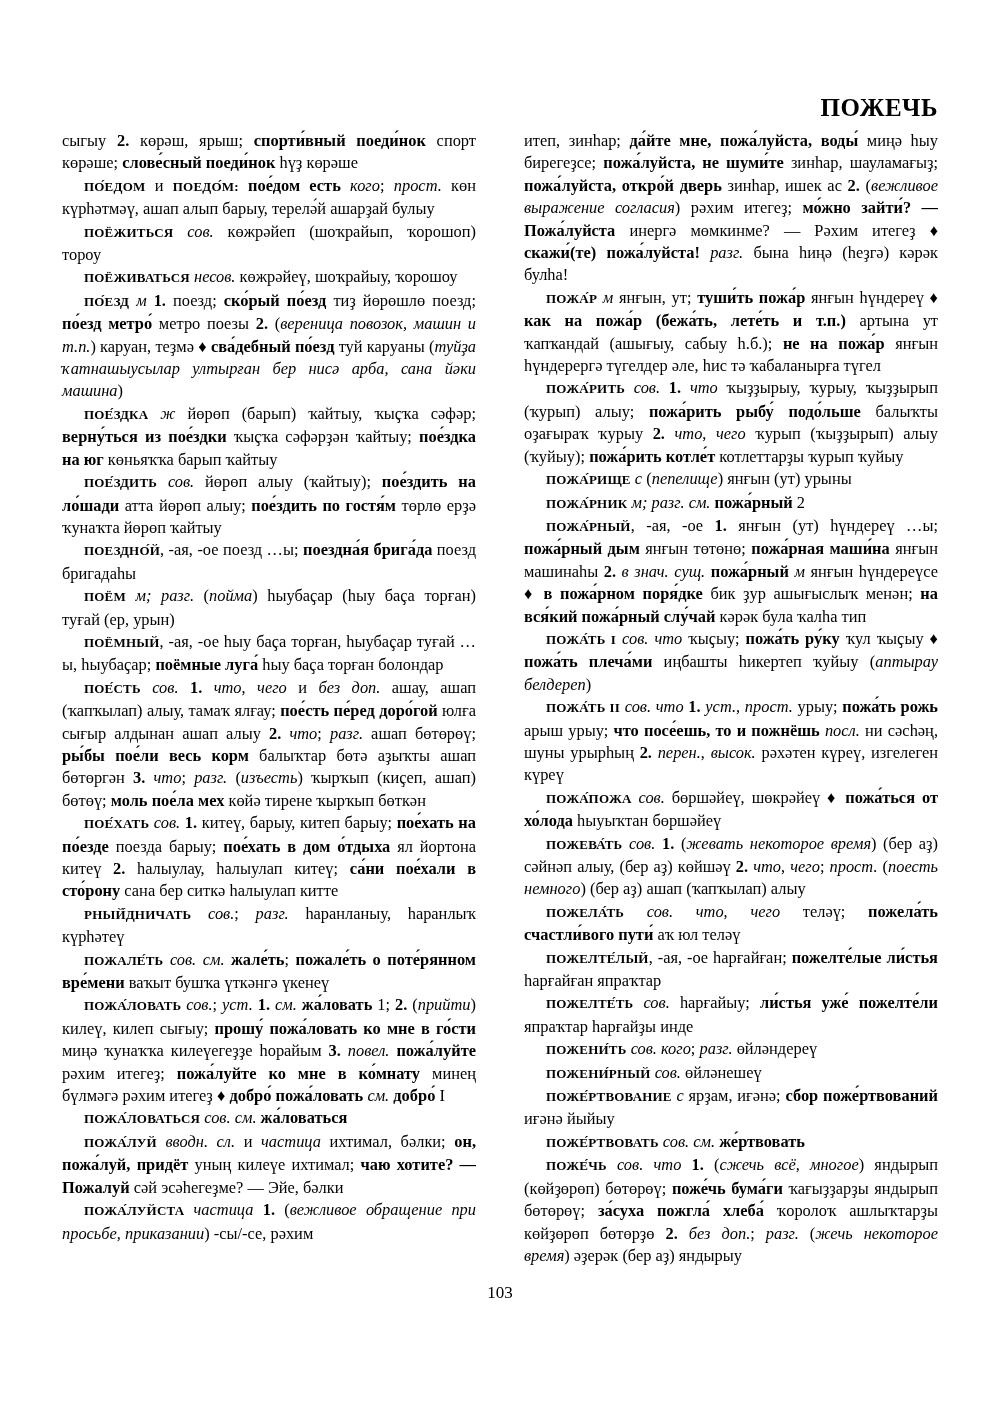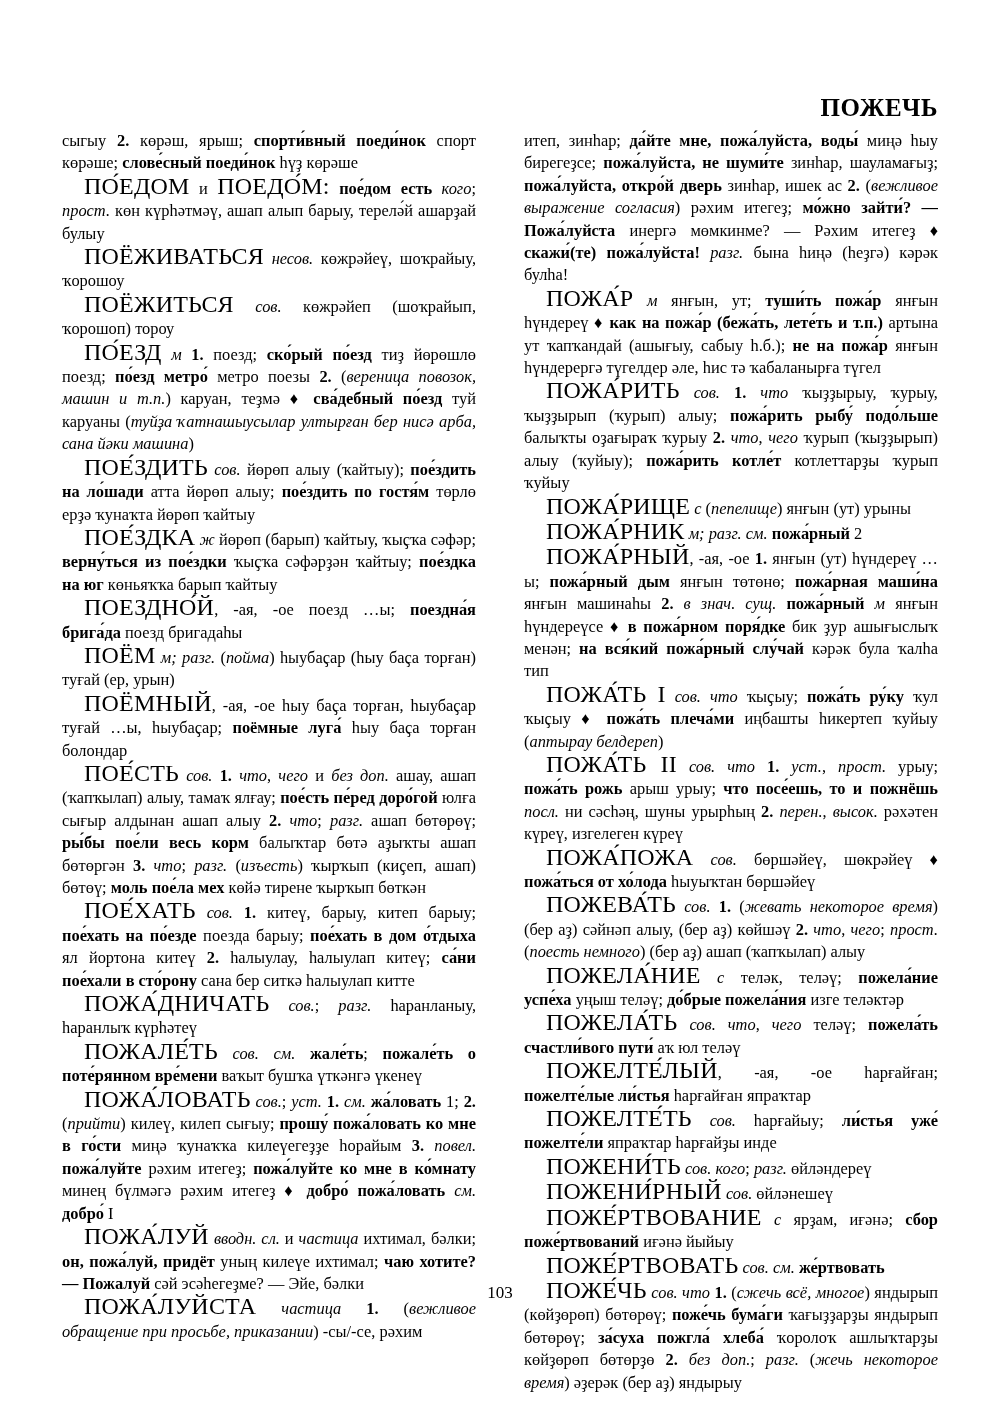--- a/index.html
+++ b/index.html
@@ -49,22 +49,22 @@
   .entry {
     margin: 0;
     padding: 0;
     text-indent: 22px;
     text-align: justify;
   }
   .entry.cont {
     text-indent: 0;
   }
   .hw {
-    font-weight: normal;
-    font-size: 24px;
+    font-weight: bold;
+    font-size: 13px;
     letter-spacing: 0.2px;
   }
   .b { font-weight: bold; }
   .i { font-style: italic; }
   .page-num {
     position: absolute;
     left: 0;
     top: 1283px;
     width: 1000px;
     text-align: center;
@@ -75,48 +75,48 @@
 <body>
 
 <div class="page">
 
   <div class="running-head">ПОЖЕЧЬ</div>
 
   <div class="columns">
     <div class="col" id="col-left">
         <p class="entry cont">сыгыу <span class="b">2.</span> көрәш, ярыш; <span class="b">спорти́вный поеди́нок</span> спорт көрәше; <span class="b">слове́сный поеди́нок</span> һүҙ көрәше</p>
         <p class="entry"><span class="hw">ПО́ЕДОМ</span> и <span class="hw">ПОЕДО́М:</span> <span class="b">пое́дом есть</span> <span class="i">кого</span>; <span class="i">прост.</span> көн күрһәтмәү, ашап алып барыу, терелә́й ашарҙай булыу</p>
+        <p class="entry"><span class="hw">ПОЁЖИТЬСЯ</span> <span class="i">сов.</span> көжрәйеп (шоҡрайып, ҡорошоп) тороу</p>
         <p class="entry"><span class="hw">ПОЁЖИВАТЬСЯ</span> <span class="i">несов.</span> көжрәйеү, шоҡрайыу, ҡорошоу</p>
-        <p class="entry"><span class="hw">ПОЁЖИТЬСЯ</span> <span class="i">сов.</span> көжрәйеп (шоҡрайып, ҡорошоп) тороу</p>
         <p class="entry"><span class="hw">ПО́ЕЗД</span> <span class="i">м</span> <span class="b">1.</span> поезд; <span class="b">ско́рый по́езд</span> тиҙ йөрөшлө поезд; <span class="b">по́езд метро́</span> метро поезы <span class="b">2.</span> (<span class="i">вереница повозок, машин и т.п.</span>) каруан, теҙмә ♦ <span class="b">сва́дебный по́езд</span> туй каруаны (<span class="i">туйҙа ҡатнашыусылар ултырған бер нисә арба, сана йәки машина</span>)</p>
+        <p class="entry"><span class="hw">ПОЕ́ЗДКА</span> <span class="i">ж</span> йөрөп (барып) ҡайтыу, ҡыҫҡа сәфәр; <span class="b">верну́ться из пое́здки</span> ҡыҫҡа сәфәрҙән ҡайтыу; <span class="b">пое́здка на юг</span> көньяҡҡа барып ҡайтыу</p>
         <p class="entry"><span class="hw">ПОЕ́ЗДИТЬ</span> <span class="i">сов.</span> йөрөп алыу (ҡайтыу); <span class="b">пое́здить на ло́шади</span> атта йөрөп алыу; <span class="b">пое́здить по гостя́м</span> төрлө ерҙә ҡунаҡта йөрөп ҡайтыу</p>
-        <p class="entry"><span class="hw">ПОЕ́ЗДКА</span> <span class="i">ж</span> йөрөп (барып) ҡайтыу, ҡыҫҡа сәфәр; <span class="b">верну́ться из пое́здки</span> ҡыҫҡа сәфәрҙән ҡайтыу; <span class="b">пое́здка на юг</span> көньяҡҡа барып ҡайтыу</p>
         <p class="entry"><span class="hw">ПОЕЗДНО́Й</span>, -ая, -ое поезд …ы; <span class="b">поездна́я брига́да</span> поезд бригадаһы</p>
         <p class="entry"><span class="hw">ПОЁМ</span> <span class="i">м; разг.</span> (<span class="i">пойма</span>) һыубаҫар (һыу баҫа торған) туғай (ер, урын)</p>
         <p class="entry"><span class="hw">ПОЁМНЫЙ</span>, -ая, -ое һыу баҫа торған, һыубаҫар туғай …ы, һыубаҫар; <span class="b">поёмные луга́</span> һыу баҫа торған болондар</p>
         <p class="entry"><span class="hw">ПОЕ́СТЬ</span> <span class="i">сов.</span> <span class="b">1.</span> <span class="i">что</span>, <span class="i">чего</span> и <span class="i">без доп.</span> ашау, ашап (ҡапҡылап) алыу, тамаҡ ялғау; <span class="b">пое́сть пе́ред доро́гой</span> юлға сығыр алдынан ашап алыу <span class="b">2.</span> <span class="i">что</span>; <span class="i">разг.</span> ашап бөтөрөү; <span class="b">ры́бы пое́ли весь корм</span> балыҡтар бөтә аҙыҡты ашап бөтөргән <span class="b">3.</span> <span class="i">что</span>; <span class="i">разг.</span> (<span class="i">изъесть</span>) ҡырҡып (киҫеп, ашап) бөтөү; <span class="b">моль пое́ла мех</span> көйә тирене ҡырҡып бөткән</p>
         <p class="entry"><span class="hw">ПОЕ́ХАТЬ</span> <span class="i">сов.</span> <span class="b">1.</span> китеү, барыу, китеп барыу; <span class="b">пое́хать на по́езде</span> поезда барыу; <span class="b">пое́хать в дом о́тдыха</span> ял йортона китеү <span class="b">2.</span> һалыулау, һалыулап китеү; <span class="b">са́ни пое́хали в сто́рону</span> сана бер ситкә һалыулап китте</p>
-        <p class="entry"><span class="hw">ПОЖА́ДНИЧАТЬ</span> <span class="i">сов.</span>; <span class="i">разг.</span> һаранланыу, һаранлыҡ күрһәтеү</p>
+        <p class="entry"><span class="hw">РНЫЙ́ДНИЧАТЬ</span> <span class="i">сов.</span>; <span class="i">разг.</span> һаранланыу, һаранлыҡ күрһәтеү</p>
         <p class="entry"><span class="hw">ПОЖАЛЕ́ТЬ</span> <span class="i">сов. см.</span> <span class="b">жале́ть</span>; <span class="b">пожале́ть о поте́рянном вре́мени</span> ваҡыт бушҡа үткәнгә үкенеү</p>
         <p class="entry"><span class="hw">ПОЖА́ЛОВАТЬ</span> <span class="i">сов.</span>; <span class="i">уст.</span> <span class="b">1.</span> <span class="i">см.</span> <span class="b">жа́ловать</span> 1; <span class="b">2.</span> (<span class="i">прийти</span>) килеү, килеп сығыу; <span class="b">прошу́ пожа́ловать ко мне в го́сти</span> миңә ҡунаҡҡа килеүегеҙҙе һорайым <span class="b">3.</span> <span class="i">повел.</span> <span class="b">пожа́луйте</span> рәхим итегеҙ; <span class="b">пожа́луйте ко мне в ко́мнату</span> минең бүлмәгә рәхим итегеҙ ♦ <span class="b">добро́ пожа́ловать</span> <span class="i">см.</span> <span class="b">добро́</span> I</p>
+        <p class="entry"><span class="hw">ПОЖА́ЛОВАТЬСЯ</span> <span class="i">сов. см.</span> <span class="b">жа́ловаться</span></p>
         <p class="entry"><span class="hw">ПОЖА́ЛУЙ</span> <span class="i">вводн. сл.</span> и <span class="i">частица</span> ихтимал, бәлки; <span class="b">он, пожа́луй, придёт</span> уның килеүе ихтимал; <span class="b">чаю хотите? — Пожалуй</span> сәй эсәһегеҙме? — Эйе, бәлки</p>
         <p class="entry"><span class="hw">ПОЖА́ЛУЙСТА</span> <span class="i">частица</span> <span class="b">1.</span> (<span class="i">вежливое обращение при просьбе, приказании</span>) -сы/-се, рәхим</p>
       </div>
     <div class="col" id="col-right">
         <p class="entry cont">итеп, зинһар; <span class="b">да́йте мне, пожа́луйста, воды́</span> миңә һыу бирегеҙсе; <span class="b">пожа́луйста, не шуми́те</span> зинһар, шауламағыҙ; <span class="b">пожа́луйста, откро́й дверь</span> зинһар, ишек ас <span class="b">2.</span> (<span class="i">вежливое выражение согласия</span>) рәхим итегеҙ; <span class="b">мо́жно зайти́? — Пожа́луйста</span> инергә мөмкинме? — Рәхим итегеҙ ♦ <span class="b">скажи́(те) пожа́луйста!</span> <span class="i">разг.</span> бына һиңә (һеҙгә) кәрәк булһа!</p>
         <p class="entry"><span class="hw">ПОЖА́Р</span> <span class="i">м</span> янғын, ут; <span class="b">туши́ть пожа́р</span> янғын һүндереү ♦ <span class="b">как на пожа́р (бежа́ть, лете́ть и т.п.)</span> артына ут ҡапҡандай (ашығыу, сабыу һ.б.); <span class="b">не на пожа́р</span> янғын һүндерергә түгелдер әле, һис тә ҡабаланырға түгел</p>
         <p class="entry"><span class="hw">ПОЖА́РИТЬ</span> <span class="i">сов.</span> <span class="b">1.</span> <span class="i">что</span> ҡыҙҙырыу, ҡурыу, ҡыҙҙырып (ҡурып) алыу; <span class="b">пожа́рить рыбу́ подо́льше</span> балыҡты оҙағыраҡ ҡурыу <span class="b">2.</span> <span class="i">что</span>, <span class="i">чего</span> ҡурып (ҡыҙҙырып) алыу (ҡуйыу); <span class="b">пожа́рить котле́т</span> котлеттарҙы ҡурып ҡуйыу</p>
         <p class="entry"><span class="hw">ПОЖА́РИЩЕ</span> <span class="i">с</span> (<span class="i">пепелище</span>) янғын (ут) урыны</p>
         <p class="entry"><span class="hw">ПОЖА́РНИК</span> <span class="i">м; разг. см.</span> <span class="b">пожа́рный</span> 2</p>
         <p class="entry"><span class="hw">ПОЖА́РНЫЙ</span>, -ая, -ое <span class="b">1.</span> янғын (ут) һүндереү …ы; <span class="b">пожа́рный дым</span> янғын төтөнө; <span class="b">пожа́рная маши́на</span> янғын машинаһы <span class="b">2.</span> <span class="i">в знач. сущ.</span> <span class="b">пожа́рный</span> <span class="i">м</span> янғын һүндереүсе ♦ <span class="b">в пожа́рном поря́дке</span> бик ҙур ашығыслыҡ менән; <span class="b">на вся́кий пожа́рный слу́чай</span> кәрәк була ҡалһа тип</p>
         <p class="entry"><span class="hw">ПОЖА́ТЬ I</span> <span class="i">сов. что</span> ҡыҫыу; <span class="b">пожа́ть ру́ку</span> ҡул ҡыҫыу ♦ <span class="b">пожа́ть плеча́ми</span> иңбашты һикертеп ҡуйыу (<span class="i">аптырау белдереп</span>)</p>
         <p class="entry"><span class="hw">ПОЖА́ТЬ II</span> <span class="i">сов. что</span> <span class="b">1.</span> <span class="i">уст.</span>, <span class="i">прост.</span> урыу; <span class="b">пожа́ть рожь</span> арыш урыу; <span class="b">что посе́ешь, то и пожнёшь</span> <span class="i">посл.</span> ни сәсһәң, шуны урырһың <span class="b">2.</span> <span class="i">перен.</span>, <span class="i">высок.</span> рәхәтен күреү, изгелеген күреү</p>
         <p class="entry"><span class="hw">ПОЖА́ПОЖА</span> <span class="i">сов.</span> бөршәйеү, шөкрәйеү ♦ <span class="b">пожа́ться от хо́лода</span> һыуыҡтан бөршәйеү</p>
         <p class="entry"><span class="hw">ПОЖЕВА́ТЬ</span> <span class="i">сов.</span> <span class="b">1.</span> (<span class="i">жевать некоторое время</span>) (бер аҙ) сәйнәп алыу, (бер аҙ) көйшәү <span class="b">2.</span> <span class="i">что</span>, <span class="i">чего</span>; <span class="i">прост.</span> (<span class="i">поесть немного</span>) (бер аҙ) ашап (ҡапҡылап) алыу</p>
-        <p class="entry"><span class="hw">ПОЖЕЛА́НИЕ</span> <span class="i">с</span> теләк, теләү; <span class="b">пожела́ние успе́ха</span> уңыш теләү; <span class="b">до́брые пожела́ния</span> изге теләктәр</p>
         <p class="entry"><span class="hw">ПОЖЕЛА́ТЬ</span> <span class="i">сов. что</span>, <span class="i">чего</span> теләү; <span class="b">пожела́ть счастли́вого пути́</span> аҡ юл теләү</p>
         <p class="entry"><span class="hw">ПОЖЕЛТЕ́ЛЫЙ</span>, -ая, -ое һарғайған; <span class="b">пожелте́лые ли́стья</span> һарғайған япраҡтар</p>
         <p class="entry"><span class="hw">ПОЖЕЛТЕ́ТЬ</span> <span class="i">сов.</span> һарғайыу; <span class="b">ли́стья уже́ пожелте́ли</span> япраҡтар һарғайҙы инде</p>
         <p class="entry"><span class="hw">ПОЖЕНИ́ТЬ</span> <span class="i">сов. кого</span>; <span class="i">разг.</span> өйләндереү</p>
         <p class="entry"><span class="hw">ПОЖЕНИ́РНЫЙ</span> <span class="i">сов.</span> өйләнешеү</p>
         <p class="entry"><span class="hw">ПОЖЕ́РТВОВАНИЕ</span> <span class="i">с</span> ярҙам, иғәнә; <span class="b">сбор поже́ртвований</span> иғәнә йыйыу</p>
         <p class="entry"><span class="hw">ПОЖЕ́РТВОВАТЬ</span> <span class="i">сов. см.</span> <span class="b">же́ртвовать</span></p>
         <p class="entry"><span class="hw">ПОЖЕ́ЧЬ</span> <span class="i">сов. что</span> <span class="b">1.</span> (<span class="i">сжечь всё, многое</span>) яндырып (көйҙөрөп) бөтөрөү; <span class="b">поже́чь бума́ги</span> ҡағыҙҙарҙы яндырып бөтөрөү; <span class="b">за́суха пожгла́ хлеба́</span> ҡоролоҡ ашлыҡтарҙы көйҙөрөп бөтөрҙө <span class="b">2.</span> <span class="i">без доп.</span>; <span class="i">разг.</span> (<span class="i">жечь некоторое время</span>) әҙерәк (бер аҙ) яндырыу</p>
       </div>
   </div>

